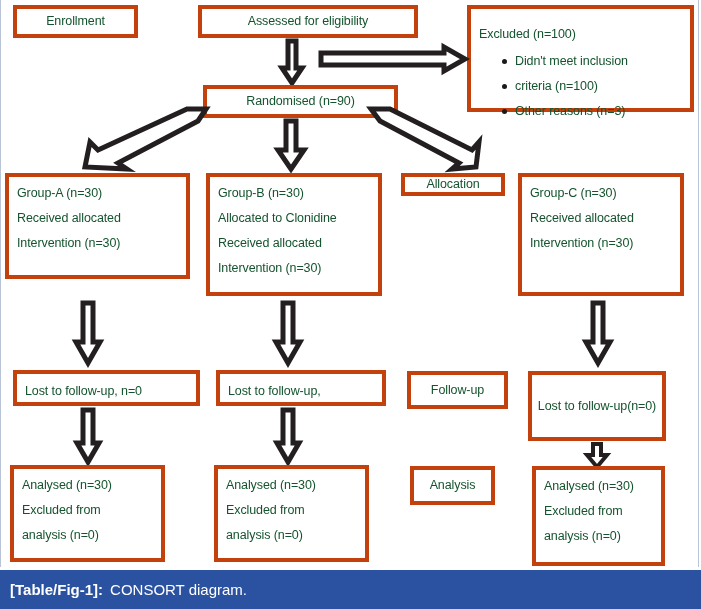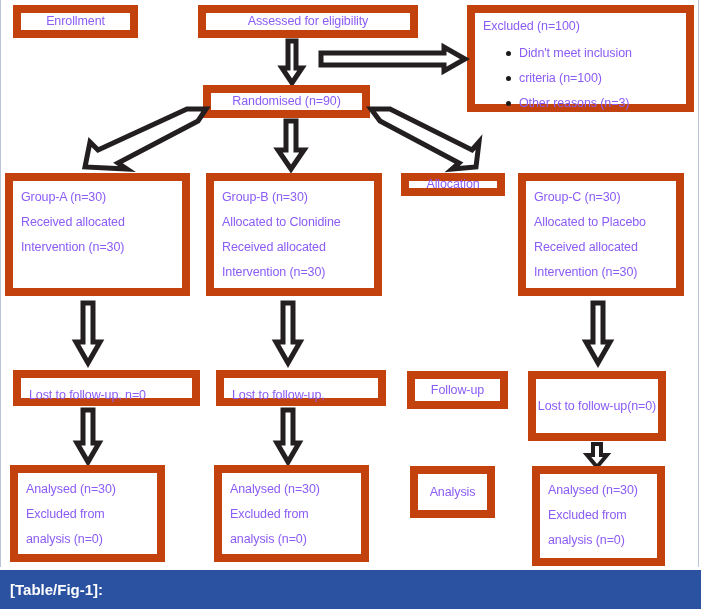--- a/index.html
+++ b/index.html
@@ -23,23 +23,23 @@
     width: 699px;
     height: 567px;
     border-left: 1px solid #b9c5d6;
     border-right: 1px solid #b9c5d6;
     box-sizing: border-box;
     pointer-events: none;
   }
   .box {
     position: absolute;
     box-sizing: border-box;
-    border: 8px solid #c2410c;
+    border: 4px solid #c2410c;
     background: #ffffff;
-    color: #8b5cf6;
+    color: #14532d;
     font-size: 12.5px;
     line-height: 25px;
     letter-spacing: -0.1px;
   }
   .box.center {
     display: flex;
     align-items: center;
     justify-content: center;
     text-align: center;
   }
@@ -126,42 +126,42 @@
   <div id="figure-frame"></div>
 
   <div class="box center" style="left:13px; top:5px; width:125px; height:33px;">
     <span>Enrollment</span>
   </div>
 
   <div class="box center" style="left:198px; top:5px; width:220px; height:33px;">
     <span>Assessed for eligibility</span>
   </div>
 
-  <div class="box left" style="left:467px; top:5px; width:227px; height:107px; padding-top:1px;">
+  <div class="box left" style="left:467px; top:5px; width:227px; height:107px; padding-top:13px;">
     <span class="line">Excluded (n=100)</span>
     <ul class="bullet-list">
       <li>Didn't meet inclusion</li>
       <li style="list-style:none;">criteria (n=100)</li>
       <li>Other reasons (n=3)</li>
     </ul>
   </div>
 
   <div class="arrow-down" style="left:281px; top:40px; width:22px; height:44px;">
     <svg width="22" height="44" viewBox="0 0 22 44" preserveAspectRatio="none">
       <polygon class="hollow" points="7,1 15,1 15,28 21,28 11,43 1,28 7,28"></polygon>
     </svg>
   </div>
 
   <div class="arrow-right" style="left:320px; top:46px; width:146px; height:26px;">
     <svg width="146" height="26" viewBox="0 0 146 26" preserveAspectRatio="none">
       <polygon class="hollow" points="1,7 124,7 124,1 145,13 124,25 124,19 1,19"></polygon>
     </svg>
   </div>
 
-  <div class="box center" style="left:203px; top:85px; width:167px; height:33px;">
+  <div class="box center" style="left:203px; top:85px; width:195px; height:33px;">
     <span>Randomised (n=90)</span>
   </div>
 
   <div class="arrow-diag" style="left:82px; top:108px; width:125px; height:62px;">
     <svg width="125" height="62" viewBox="0 0 125 62" preserveAspectRatio="none">
       <polygon class="hollow" points="124,1 116,13 36,55 45,61 3,59 8,34 16,42 105,1"></polygon>
     </svg>
   </div>
 
   <div class="arrow-down" style="left:277px; top:120px; width:28px; height:50px;">
@@ -169,40 +169,39 @@
       <polygon class="hollow" points="9,1 19,1 19,30 27,30 14,49 1,30 9,30"></polygon>
     </svg>
   </div>
 
   <div class="arrow-diag" style="left:370px; top:108px; width:110px; height:62px;">
     <svg width="110" height="62" viewBox="0 0 110 62" preserveAspectRatio="none">
       <polygon class="hollow" points="1,1 20,1 102,42 109,34 106,59 82,61 89,55 10,13"></polygon>
     </svg>
   </div>
 
-  <div class="box left" style="left:5px; top:173px; width:185px; height:123px;">
+  <div class="box left" style="left:5px; top:173px; width:185px; height:106px;">
     <span class="line">Group-A (n=30)</span>
     <span class="line">Received allocated</span>
     <span class="line">Intervention (n=30)</span>
   </div>
 
   <div class="box left" style="left:206px; top:173px; width:176px; height:123px;">
     <span class="line">Group-B (n=30)</span>
     <span class="line">Allocated to Clonidine</span>
     <span class="line">Received allocated</span>
     <span class="line">Intervention (n=30)</span>
   </div>
 
   <div class="box center" style="left:401px; top:173px; width:104px; height:23px;">
     <span>Allocation</span>
   </div>
 
   <div class="box left" style="left:518px; top:173px; width:166px; height:123px;">
     <span class="line">Group-C (n=30)</span>
-    <span class="line">Allocated to Placebo</span>
     <span class="line">Received allocated</span>
     <span class="line">Intervention (n=30)</span>
   </div>
 
   <div class="arrow-down" style="left:75px; top:302px; width:26px; height:62px;">
     <svg width="26" height="62" viewBox="0 0 26 62" preserveAspectRatio="none">
       <polygon class="hollow" points="8,1 18,1 18,40 25,40 13,61 1,40 8,40"></polygon>
     </svg>
   </div>
   <div class="arrow-down" style="left:275px; top:302px; width:26px; height:62px;">
@@ -254,27 +253,28 @@
     <span class="line">Excluded from</span>
     <span class="line">analysis (n=0)</span>
   </div>
 
   <div class="box left" style="left:214px; top:465px; width:155px; height:97px;">
     <span class="line">Analysed (n=30)</span>
     <span class="line">Excluded from</span>
     <span class="line">analysis (n=0)</span>
   </div>
 
-  <div class="box center" style="left:410px; top:466px; width:85px; height:52px;">
+  <div class="box center" style="left:410px; top:466px; width:85px; height:39px;">
     <span>Analysis</span>
   </div>
 
   <div class="box left" style="left:532px; top:466px; width:133px; height:100px;">
     <span class="line">Analysed (n=30)</span>
     <span class="line">Excluded from</span>
     <span class="line">analysis (n=0)</span>
   </div>
 
   <div id="caption-bar">
     <span class="cap-label">[Table/Fig-1]:</span>
+    <span class="cap-text">CONSORT diagram.</span>
   </div>
 
 </div>
 
 </body></html>

